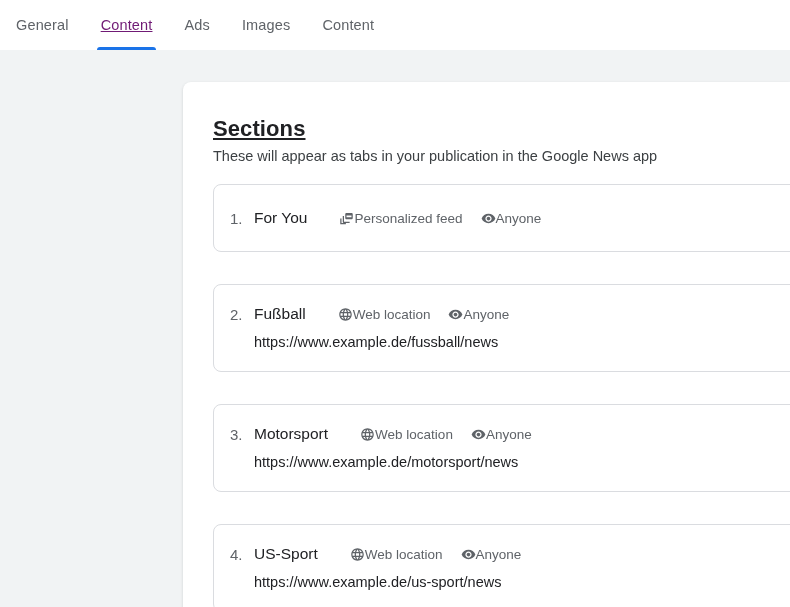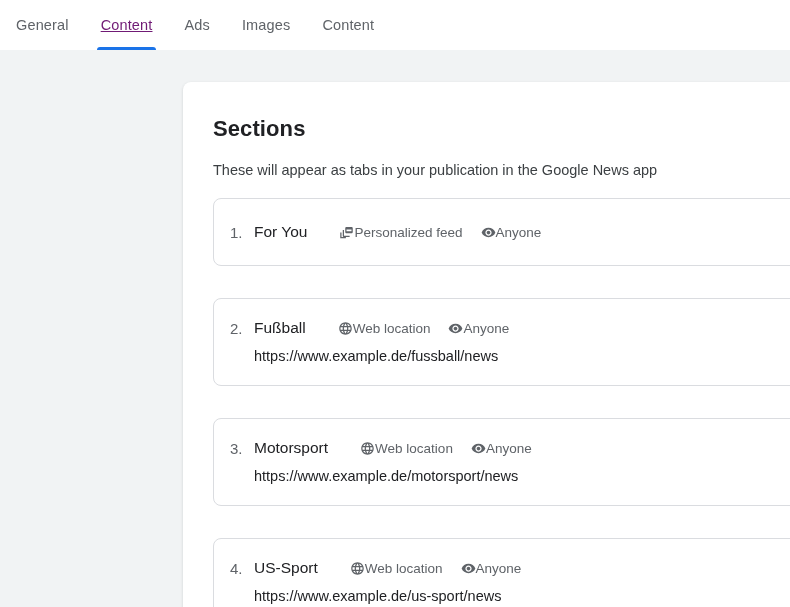--- a/index.html
+++ b/index.html
@@ -25,22 +25,22 @@
     height:3px; background:#1a73e8; border-radius:3px 3px 0 0;
   }
   
   .card {
     margin-left:183px; margin-top:32px;
     background:#ffffff; border-radius:8px 0 0 0;
     box-shadow:0 1px 3px rgba(60,64,67,.18);
     padding:34px 0 40px 30px;
     min-height:535px;
   }
-  .panel-title { font-size:22px; font-weight:700; color:#202124; letter-spacing:.1px; }
-  .panel-subtitle { margin-top:20px; font-size:14.5px; color:#3c4043; }
+  .panel-title { font-size:22px; font-weight:700; color:#202124; letter-spacing:.1px;text-decoration:underline; }
+  .panel-subtitle { margin-top:6px; font-size:14.5px; color:#3c4043; }
   .sections-list { margin-top:20px; }
   
   .section-card {
     background:#fff; border:1px solid #dadce0; border-radius:8px;
     margin:0 -14px 32px 0; cursor:pointer;
   }
   .section-head { display:flex; align-items:center; padding:20px 16px 0; }
   .section-card.single .section-head { padding:24px 16px; }
   .sec-idx { color:#5f6368; font-size:15px; width:24px; flex:none; }
   .sec-name { color:#202124; font-size:15.5px; margin-right:32px; white-space:nowrap; }

